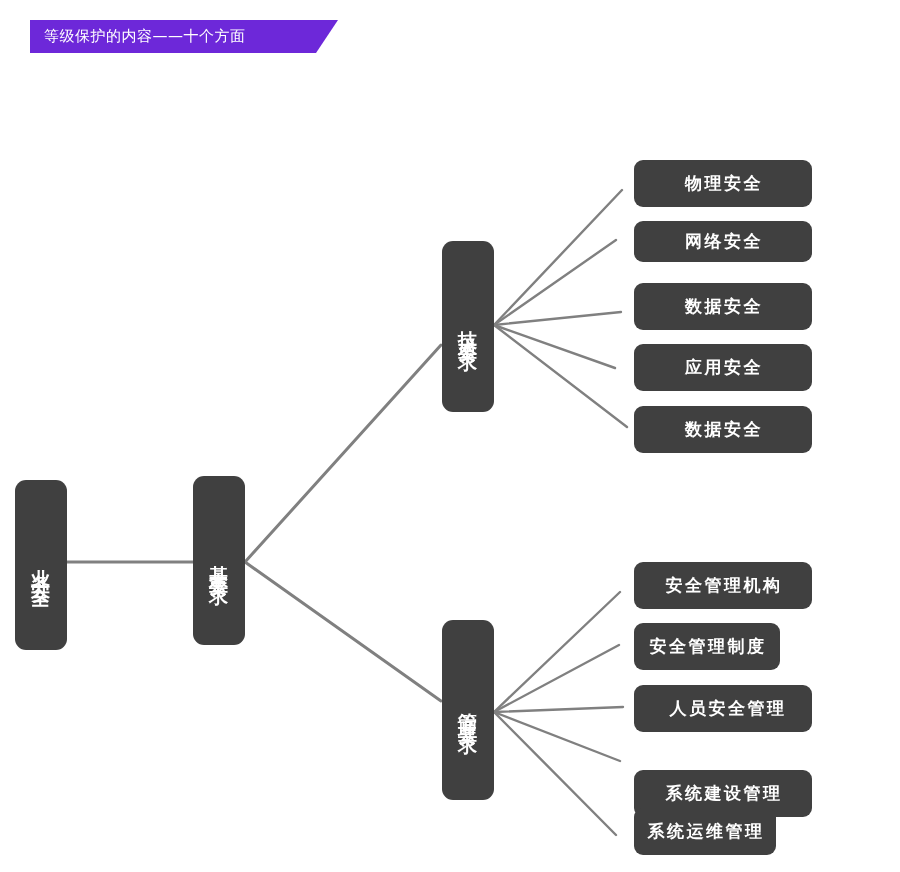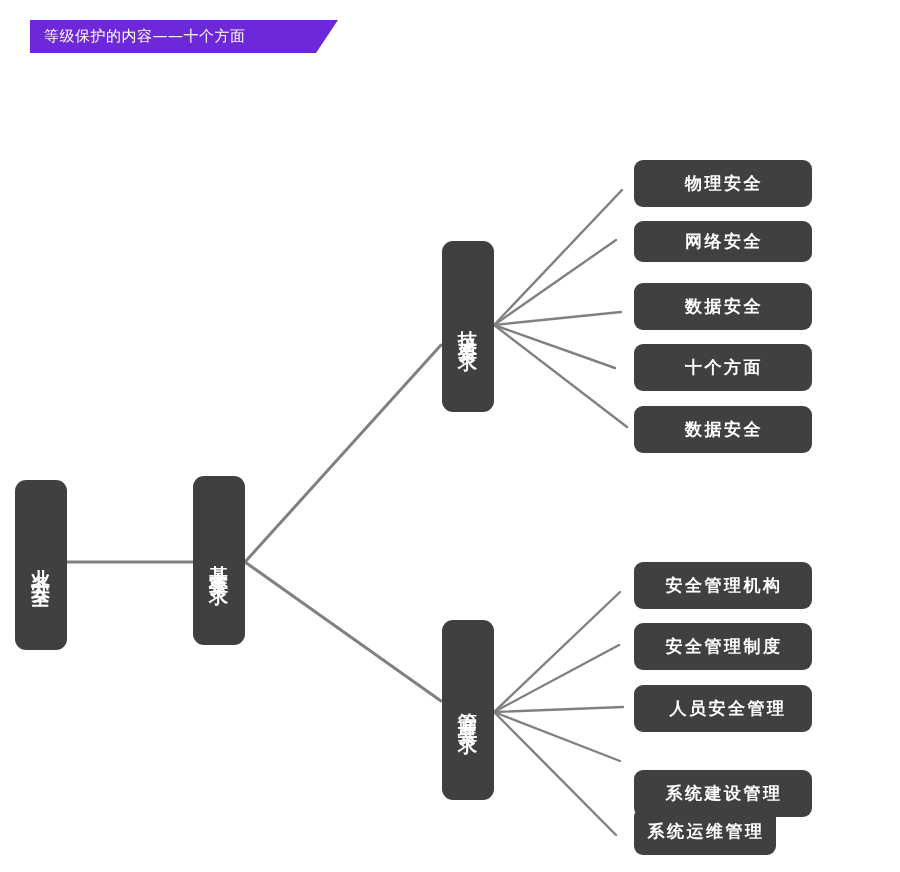--- a/index.html
+++ b/index.html
@@ -93,30 +93,30 @@
   <div class="node leaf" style="left:634px;top:160px;width:178px;height:47px;">
     <span>物理安全</span>
   </div>
   <div class="node leaf" style="left:634px;top:221px;width:178px;height:41px;">
     <span>网络安全</span>
   </div>
   <div class="node leaf" style="left:634px;top:283px;width:178px;height:47px;">
     <span>数据安全</span>
   </div>
   <div class="node leaf" style="left:634px;top:344px;width:178px;height:47px;">
-    <span>十个方面</span>
+    <span>应用安全</span>
   </div>
   <div class="node leaf" style="left:634px;top:406px;width:178px;height:47px;">
     <span>数据安全</span>
   </div>
 
   <div class="node leaf" style="left:634px;top:562px;width:178px;height:47px;">
     <span>安全管理机构</span>
   </div>
-  <div class="node leaf" style="left:634px;top:623px;width:178px;height:47px;">
+  <div class="node leaf" style="left:634px;top:623px;width:146px;height:47px;">
     <span>安全管理制度</span>
   </div>
   <div class="node leaf" style="left:634px;top:685px;width:178px;height:47px;padding-left:8px;">
     <span>人员安全管理</span>
   </div>
   <div class="node leaf" style="left:634px;top:770px;width:178px;height:47px;">
     <span>系统建设管理</span>
   </div>
   <div class="node leaf" style="left:634px;top:808px;width:142px;height:47px;">
     <span>系统运维管理</span>

